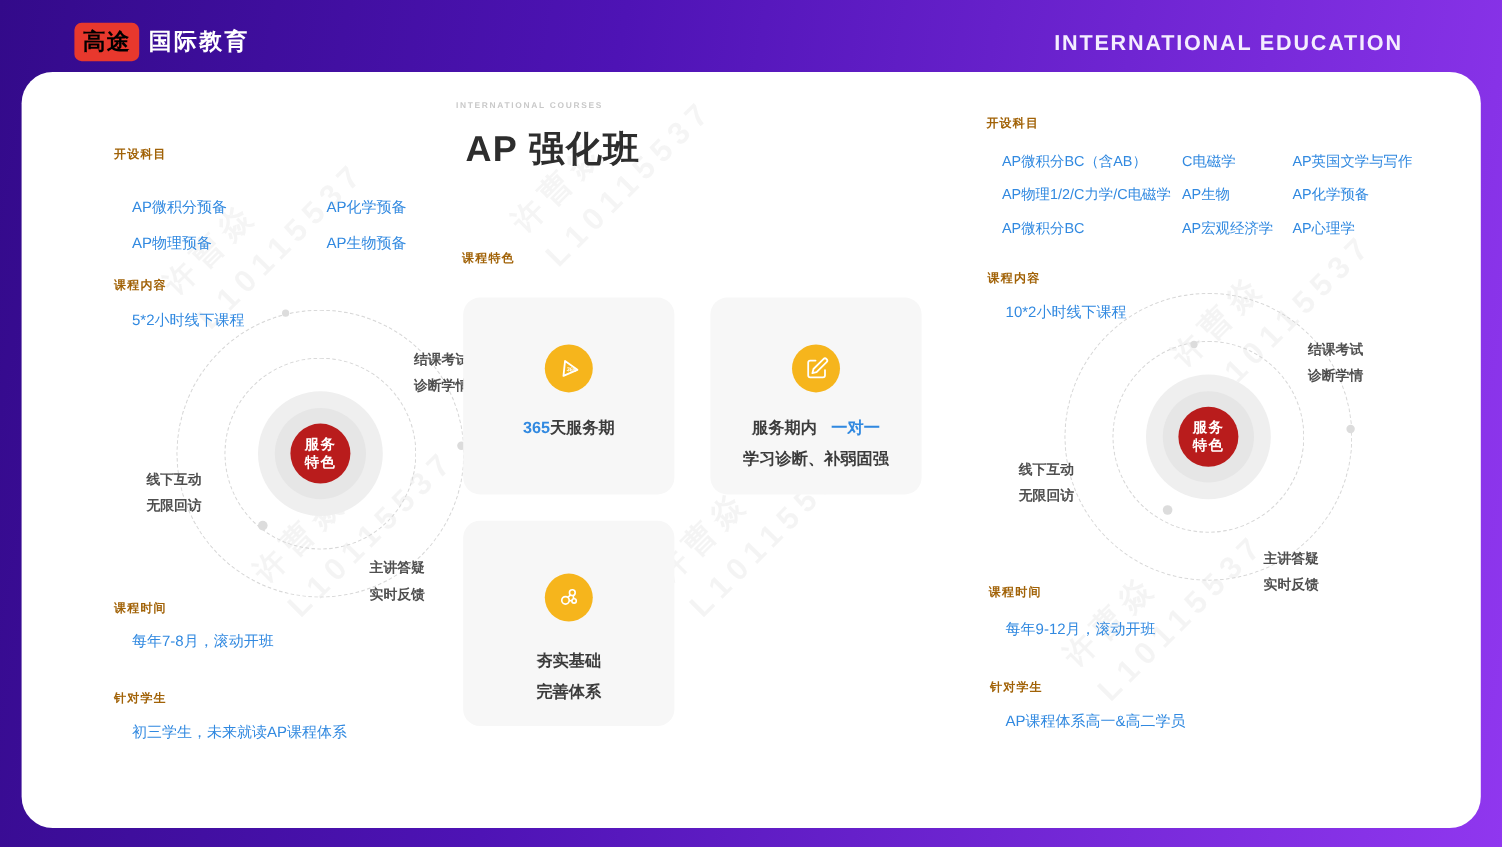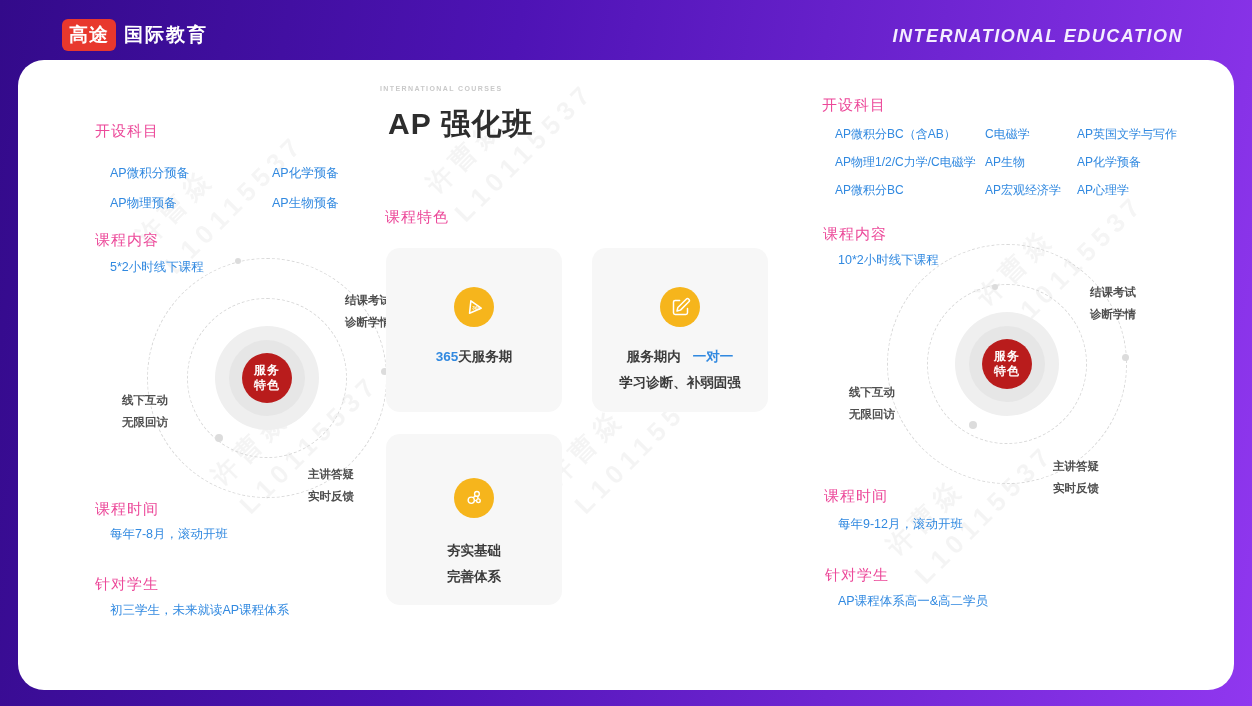--- a/index.html
+++ b/index.html
@@ -7,36 +7,36 @@
   body { font-family:"Liberation Sans", sans-serif; overflow:hidden; }
 
   .stage {
     position:relative; width:1252px; height:706px;
     background:linear-gradient(100deg,#330a8a 0%,#4e13b5 38%,#9037ef 100%);
   }
 
   
   .logo-wrap { position:absolute; left:62px; top:19px; display:flex; align-items:center; }
   .logo-badge {
-    background:#e8382d; color:#ffffff; font-weight:700; font-size:19px;
+    background:#e8382d; color:#000000; font-weight:700; font-size:19px;
     padding:3px 7px; border-radius:6px; letter-spacing:1px;
   }
   .logo-text { color:#fff; font-weight:700; font-size:19px; margin-left:8px; letter-spacing:2px; }
   .header-right {
-    position:absolute; right:69px; top:26px; color:#f4edff; font-size:18px;
-    font-weight:600; letter-spacing:1.5px;font-style:italic;
+    position:absolute; right:83px; top:26px; color:#f4edff; font-size:18px;
+    font-weight:600; letter-spacing:1.5px;
   }
 
   
   .panel {
     position:absolute; left:18px; top:60px; width:1216px; height:630px;
     background:#ffffff; border-radius:26px; overflow:hidden;
   }
 
-  .h-section { position:absolute; font-size:15px; font-weight:400; color:#ec4899; letter-spacing:1px; white-space:nowrap; }
+  .h-section { position:absolute; font-size:10px; font-weight:700; color:#a16207; letter-spacing:1px; white-space:nowrap; }
   .value { position:absolute; font-size:12.5px; font-weight:500; color:#3189e0; white-space:nowrap; }
   .subj { font-size:12.5px; font-weight:500; color:#3189e0; white-space:nowrap; cursor:pointer; }
 
   .subjects-left { position:absolute; left:92px; top:105px; display:grid; grid-template-columns:162px auto; row-gap:13px; }
   .subjects-right { position:absolute; left:817px; top:66px; display:grid; grid-template-columns:150px 92px auto; row-gap:11px; }
   .subjects-right .subj { font-size:12px; }
 
   
   .eyebrow { position:absolute; left:362px; top:25px; font-size:7px; letter-spacing:1.4px; color:#c9c9c9; font-weight:600; }
   .page-title { position:absolute; left:370px; top:44px; font-size:30px; font-weight:800; color:#2d2d2d; letter-spacing:1px; white-space:nowrap; }

